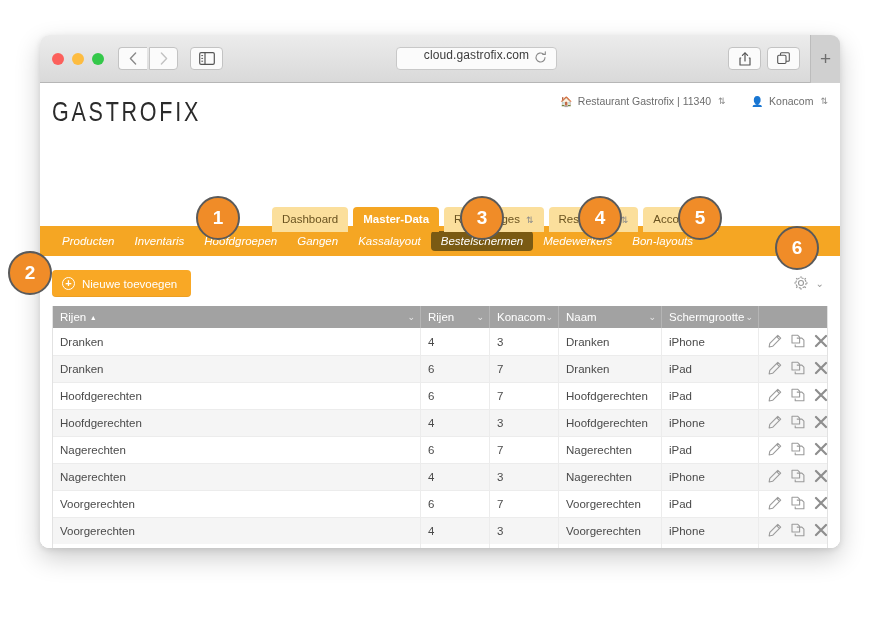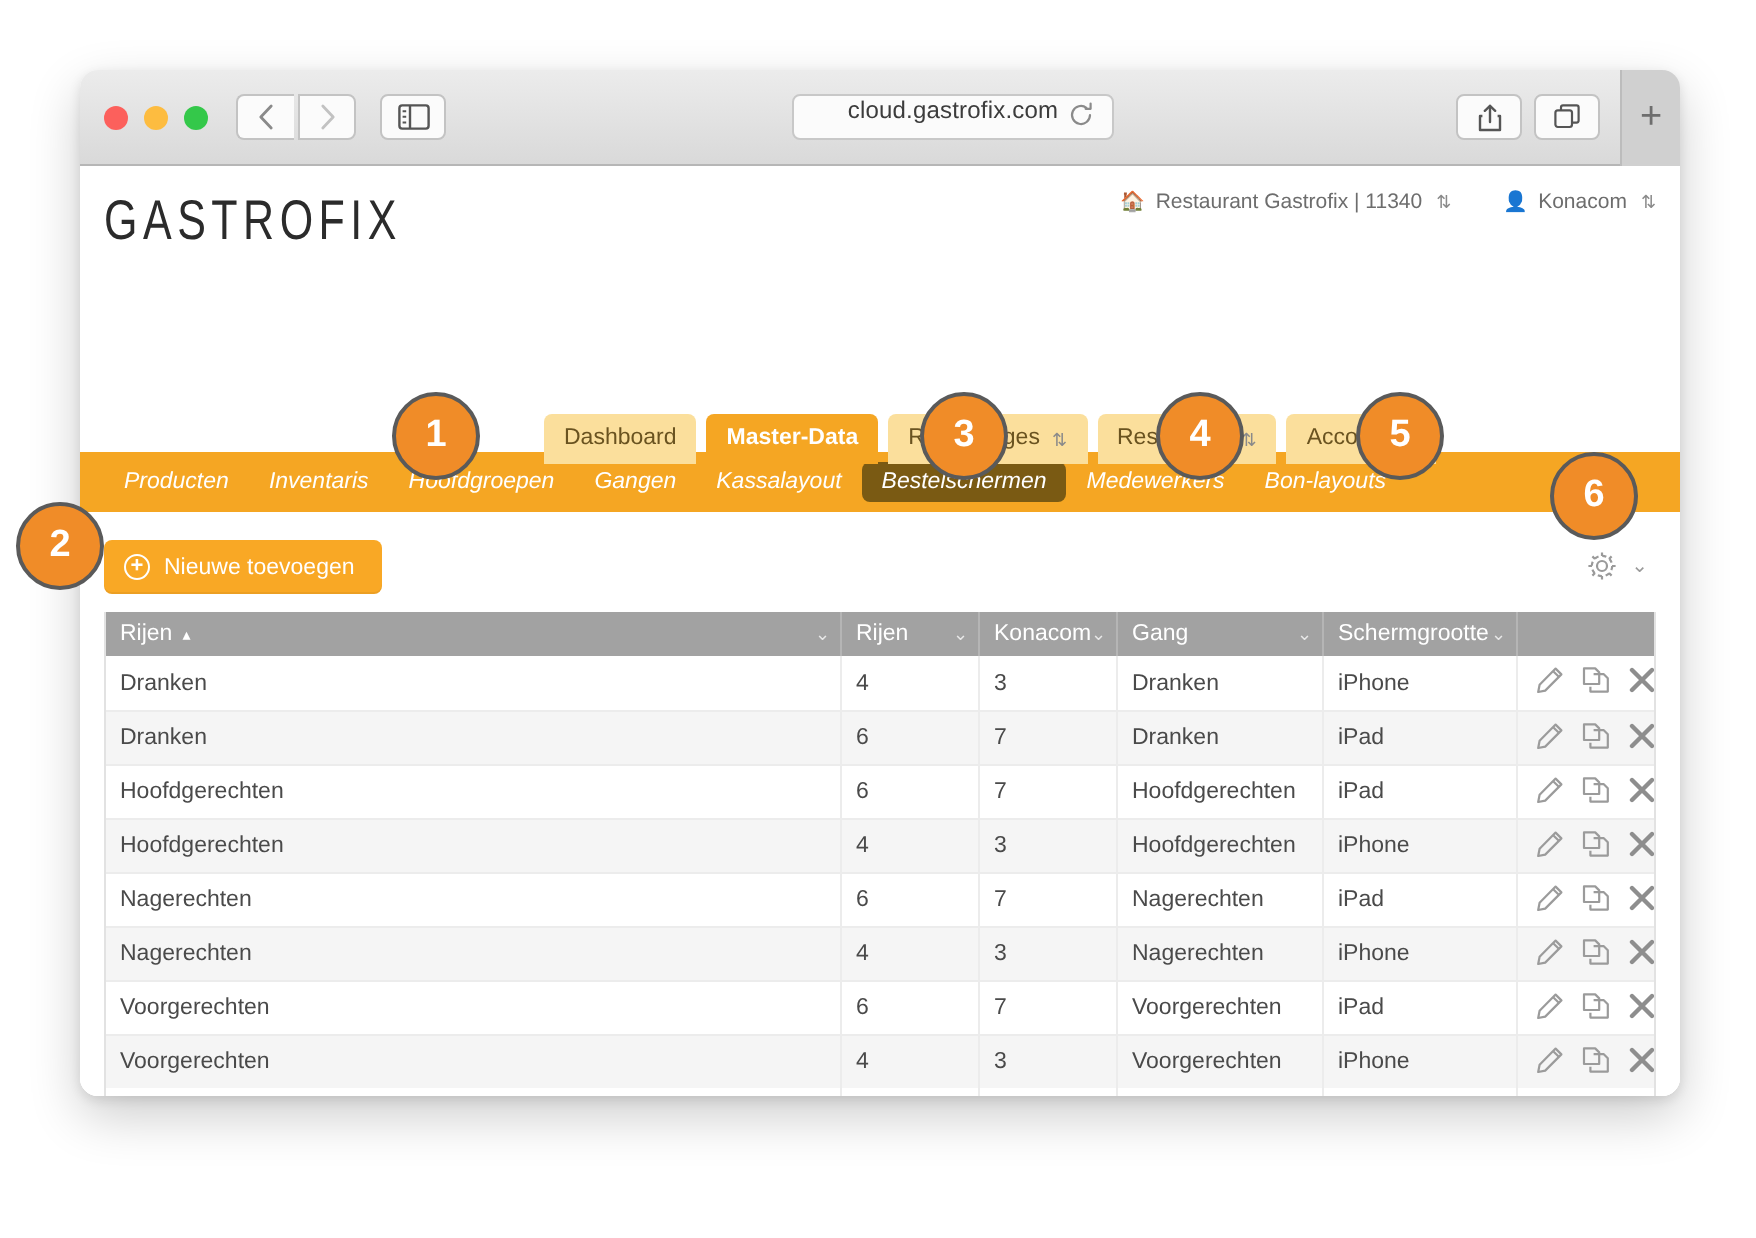--- a/index.html
+++ b/index.html
@@ -411,21 +411,21 @@
             </div>
             <div class="th c-rijen">
               <span class="label">Rijen</span>
               <span class="chev">⌄</span>
             </div>
             <div class="th c-kolom">
               <span class="label">Konacom</span>
               <span class="chev">⌄</span>
             </div>
             <div class="th c-gang">
-              <span class="label">Gang</span>
+              <span class="label">Naam</span>
               <span class="chev">⌄</span>
             </div>
             <div class="th c-scherm">
               <span class="label">Schermgrootte</span>
               <span class="chev">⌄</span>
             </div>
             <div class="th c-act">
               <span class="label"></span>
             </div>
           </div>

